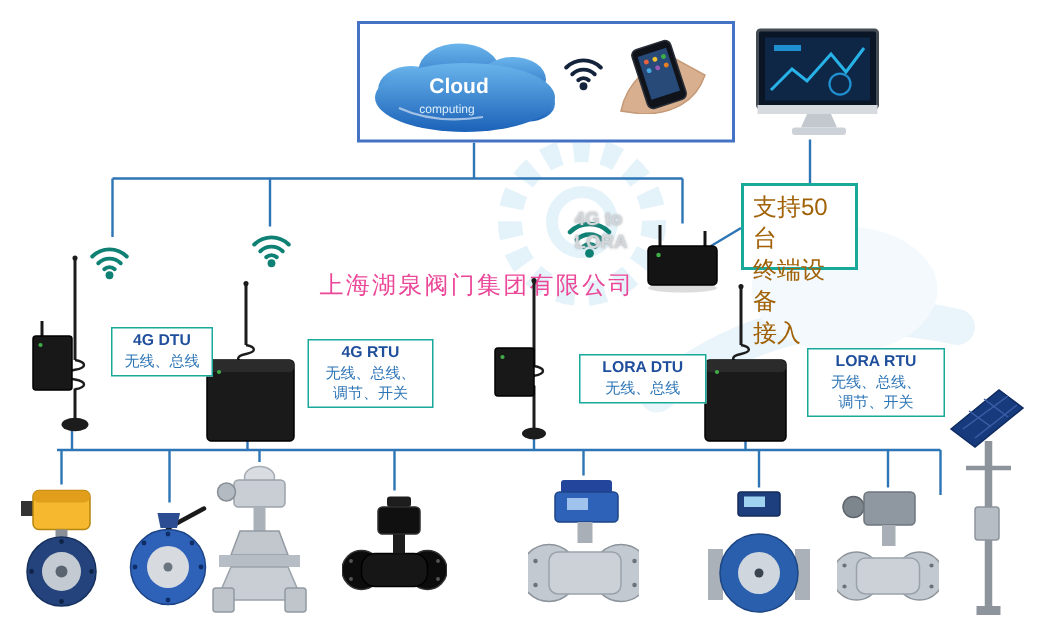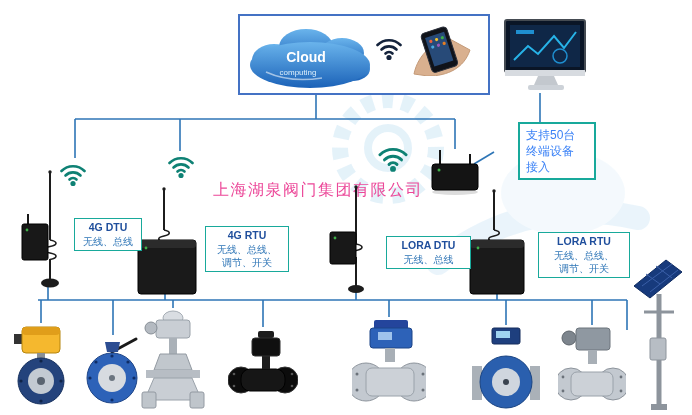--- a/index.html
+++ b/index.html
@@ -13,21 +13,21 @@
 
   .top-box { position:absolute; left:238px; top:14px; width:252px; height:81px;
              border:2px solid #4472c4; background:#fff; z-index:5; }
   .cloud-svg { position:absolute; left:244px; top:20px; z-index:6; }
   .wifi { position:absolute; z-index:6; }
   .phone-svg { position:absolute; left:404px; top:24px; z-index:6; }
   .monitor-svg { position:absolute; left:502px; top:18px; z-index:5; }
 
   .callout { position:absolute; left:494px; top:122px; width:78px; height:58px;
              border:2px solid #18a99b; background:#fff; z-index:6;
-             font-size:12px; color:#3b82f6; padding:4px 6px; line-height:1.32;margin-left:24px; }
+             font-size:16px; color:#a16207; padding:4px 6px; line-height:1.32; }
 
   .bridge-label { position:absolute; left:383px; top:139px; width:48px; z-index:7;
                   font-size:12.5px; font-weight:bold; color:#d4d7da;
                   text-shadow:0 0 2px #9aa0a6; line-height:1.2; }
 
   .hw { position:absolute; z-index:5; }
 
   .label-box { position:absolute; background:#fff; border:1.6px solid #18a99b;
                text-align:center; padding:2px 3px; line-height:1.3; z-index:6; }
   .label-box .name { font-size:10.5px; font-weight:bold; color:#1f4e9c; }
@@ -139,20 +139,24 @@
   </svg>
   <svg class="wifi" style="left:378px; top:140px;" width="30" height="34" viewBox="0 0 26 30">
     <g stroke="#0e8174" stroke-width="2.6" fill="none" stroke-linecap="round">
       <path d="M1.5,13 A16.3,16.3 0 0 1 24.5,13"></path>
         <path d="M5.5,17.5 A10.6,10.6 0 0 1 20.5,17.5"></path>
         <path d="M9.5,21.5 A5,5 0 0 1 16.5,21.5"></path>
     </g>
       <circle cx="13" cy="25.5" r="2.6" fill="#0e8174"></circle>
   </svg>
 
+  <div class="bridge-label">
+    <div>4G to</div>
+    <div>LORA</div>
+  </div>
 
   <svg class="hw" style="left:426px; top:146px;" width="58" height="50" viewBox="0 0 58 50">
     <ellipse cx="29" cy="46" rx="23" ry="3" fill="#dcdcdc"></ellipse>
     <line x1="14" y1="18" x2="14" y2="4" stroke="#141414" stroke-width="2"></line>
     <line x1="44" y1="18" x2="44" y2="8" stroke="#141414" stroke-width="2"></line>
     <rect x="6" y="18" width="46" height="26" rx="3" fill="#141414" stroke="#000"></rect>
     <circle cx="13" cy="24" r="1.5" fill="#3fae49"></circle>
   </svg>
 
   <svg class="hw" style="left:20px; top:168px;" width="48" height="132" viewBox="0 0 48 132">

